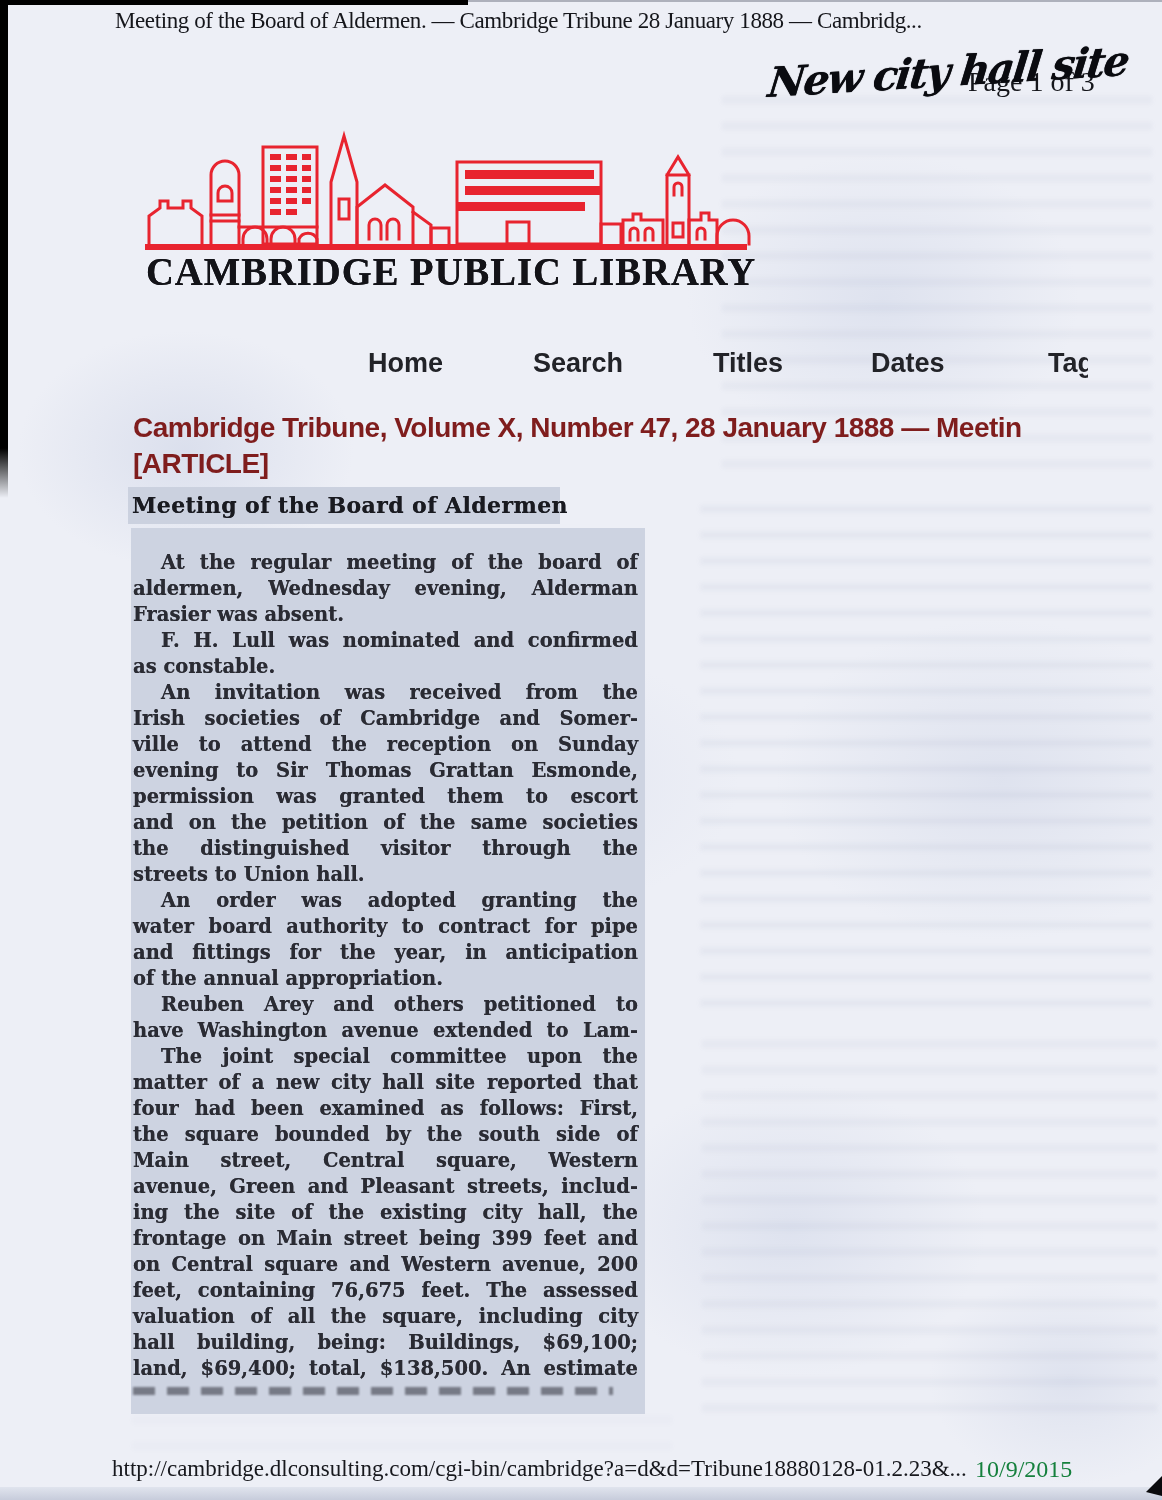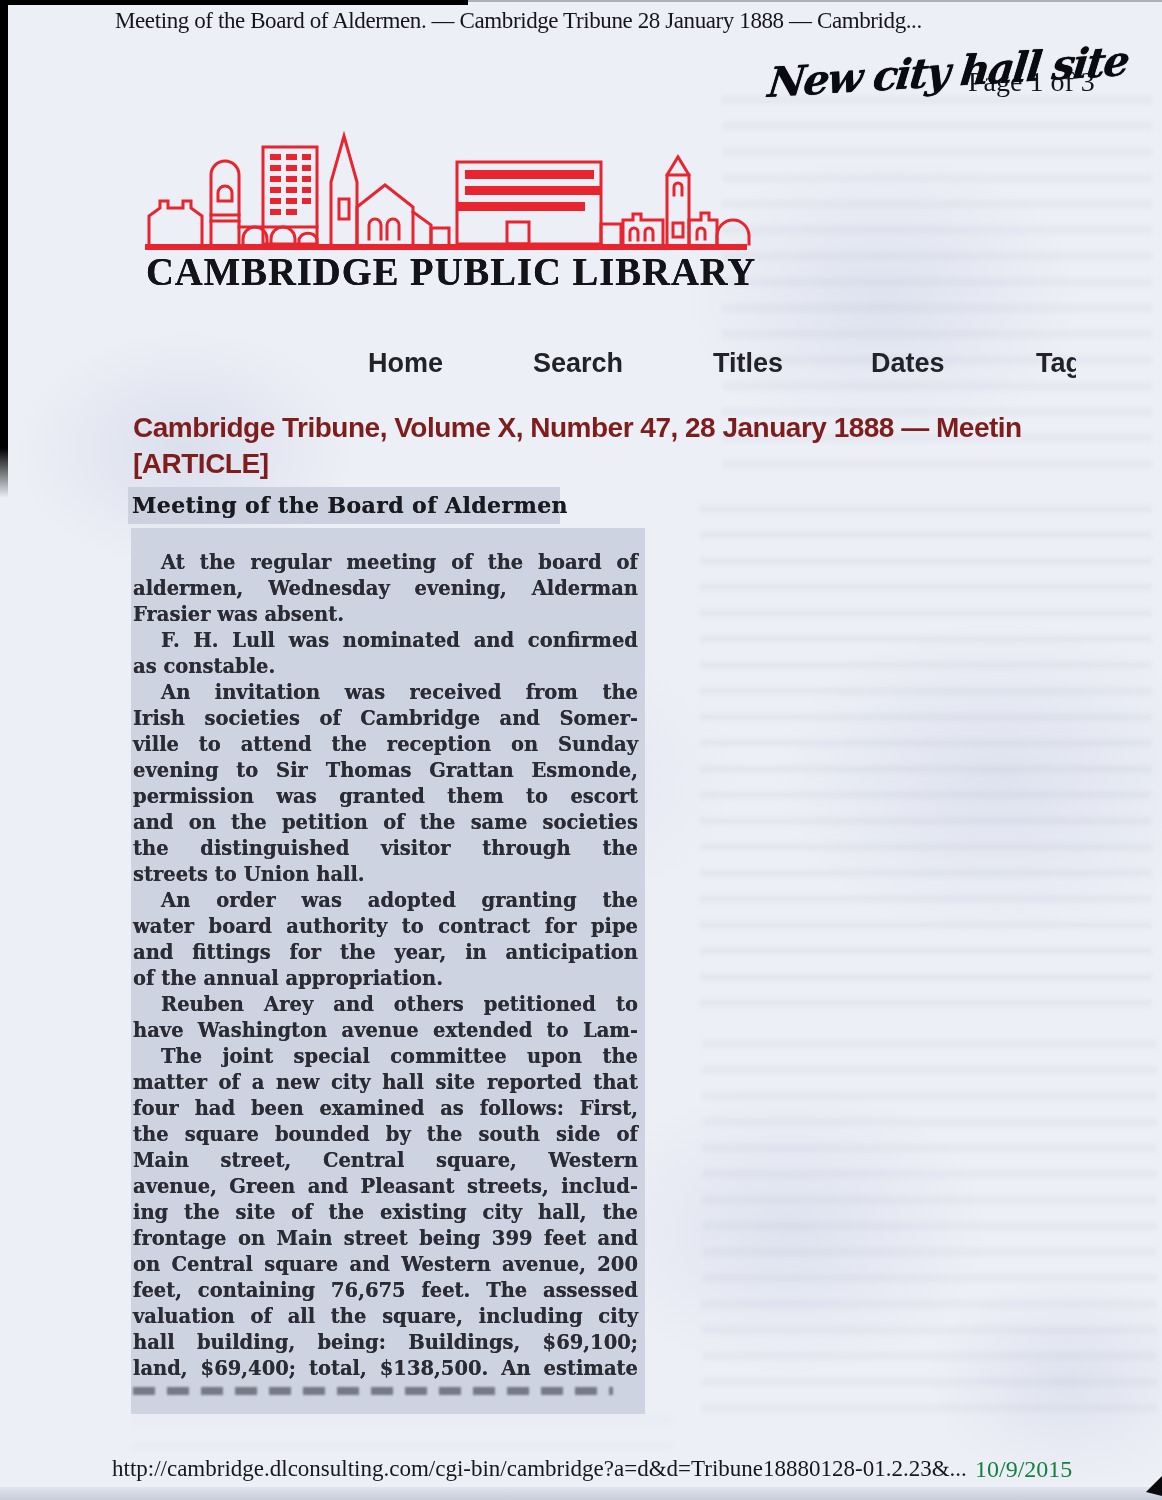--- a/index.html
+++ b/index.html
@@ -55,21 +55,21 @@
   .logo-wrap{position:absolute;z-index:2;left:145px;top:127px;width:608px;height:126px;}
   .library-name{position:absolute;z-index:2;left:146px;top:249px;
     font-family:"Liberation Serif",serif;font-weight:700;font-size:39px;
     letter-spacing:1px;color:#131318;white-space:nowrap;
     transform:scaleX(.99);transform-origin:left;text-shadow:0 0 .6px #131318;}
 
   
   .nav-item{position:absolute;z-index:2;top:348px;
     font-family:"Liberation Sans",sans-serif;font-weight:700;font-size:27px;
     color:#222328;white-space:nowrap;}
-  .nav-item.clipped{width:40px;overflow:hidden;display:inline-block;}
+  .nav-item.clipped{width:40px;overflow:hidden;display:inline-block;margin-left:12px;}
 
   
   .article-title{position:absolute;z-index:2;left:133px;top:410px;width:950px;
     font-family:"Liberation Sans",sans-serif;font-weight:700;font-size:28px;
     letter-spacing:-.5px;color:#7f1d1d;line-height:36px;white-space:nowrap;}
 
   
   .article-heading{position:absolute;z-index:2;left:128px;top:487px;width:432px;height:37px;
     background:#cbd1df;box-sizing:border-box;padding:5px 6px 6px 4px;
     font-family:"DejaVu Serif",serif;font-weight:700;font-size:22px;

